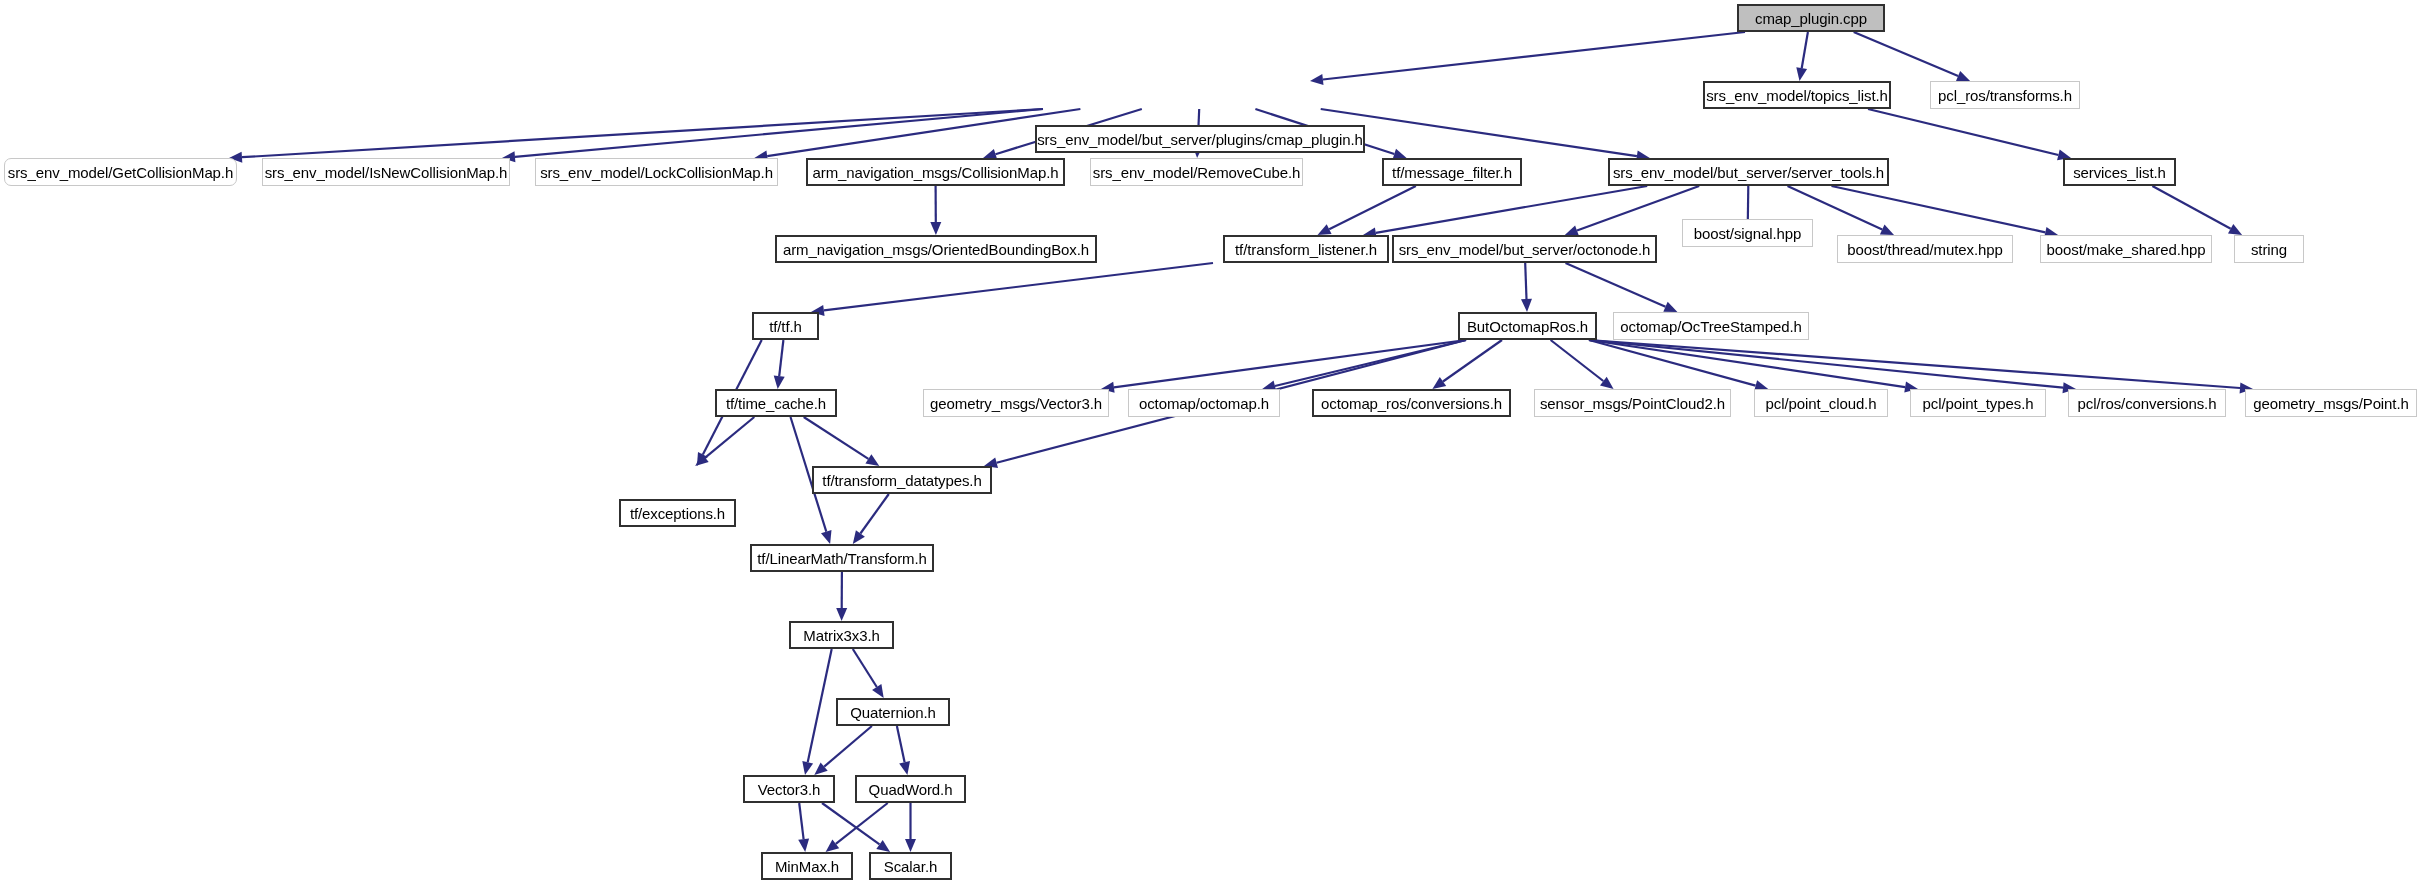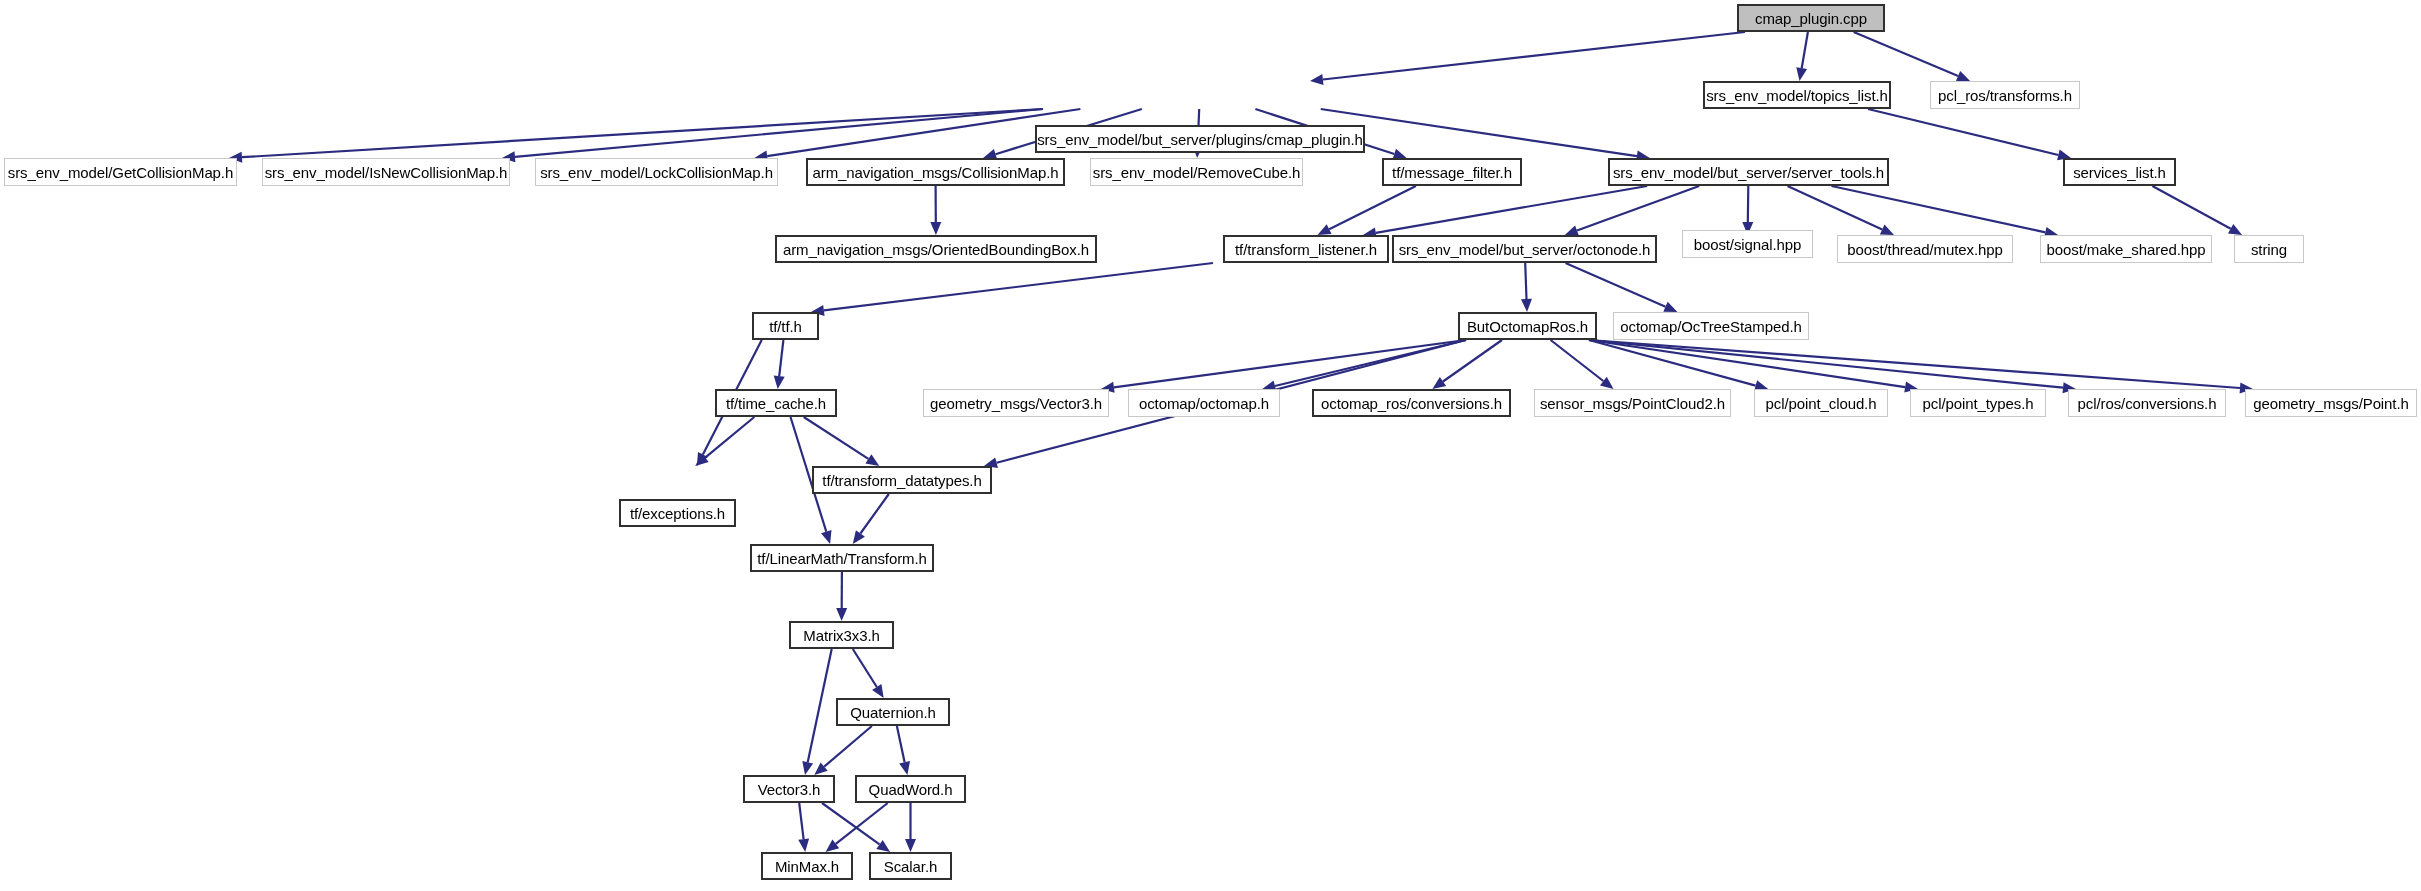--- a/index.html
+++ b/index.html
@@ -154,32 +154,32 @@
       <path d="M 887.7,803.0 L 835.8,843.9" class="edge-path"></path>
       <polygon points="825.6,852.0 832.4,839.6 839.2,848.3" class="edge-head"></polygon>
       <path d="M 910.5,803.0 L 910.5,839.0" class="edge-path"></path>
       <polygon points="910.5,852.0 905.0,839.0 916.0,839.0" class="edge-head"></polygon>
     </svg>
   <div id="node-layer">
       <div class="node current" style="left: 1737px; top: 4px; width: 148px; height: 28px;">cmap_plugin.cpp</div>
       <div class="node strong" style="left: 1035px; top: 81px; width: 330px; height: 28px; margin-top: 44px;">srs_env_model/but_server/plugins/cmap_plugin.h</div>
       <div class="node strong" style="left: 1703px; top: 81px; width: 188px; height: 28px;">srs_env_model/topics_list.h</div>
       <div class="node" style="left: 1930px; top: 81px; width: 150px; height: 28px;">pcl_ros/transforms.h</div>
-      <div class="node" style="left: 4px; top: 158px; width: 233px; height: 28px;">srs_env_model/GetCollisionMap.h</div>
+      <div class="node" style="left: 4px; top: 158px; width: 233px; height: 28px; border-radius: 7px;">srs_env_model/GetCollisionMap.h</div>
       <div class="node" style="left: 262px; top: 158px; width: 248px; height: 28px;">srs_env_model/IsNewCollisionMap.h</div>
       <div class="node" style="left: 535px; top: 158px; width: 243px; height: 28px;">srs_env_model/LockCollisionMap.h</div>
       <div class="node strong" style="left: 806px; top: 158px; width: 259px; height: 28px;">arm_navigation_msgs/CollisionMap.h</div>
       <div class="node" style="left: 1090px; top: 158px; width: 213px; height: 28px;">srs_env_model/RemoveCube.h</div>
       <div class="node strong" style="left: 1382px; top: 158px; width: 140px; height: 28px;">tf/message_filter.h</div>
       <div class="node strong" style="left: 1608px; top: 158px; width: 281px; height: 28px;">srs_env_model/but_server/server_tools.h</div>
       <div class="node strong" style="left: 2063px; top: 158px; width: 113px; height: 28px;">services_list.h</div>
       <div class="node strong" style="left: 775px; top: 235px; width: 322px; height: 28px;">arm_navigation_msgs/OrientedBoundingBox.h</div>
       <div class="node strong" style="left: 1205px; top: 235px; width: 166px; height: 28px; margin-left: 18px;">tf/transform_listener.h</div>
       <div class="node strong" style="left: 1392px; top: 235px; width: 265px; height: 28px;">srs_env_model/but_server/octonode.h</div>
-      <div class="node" style="left: 1682px; top: 230px; width: 131px; height: 28px;">boost/signal.hpp</div>
+      <div class="node" style="left: 1682px; top: 219px; width: 131px; height: 28px;">boost/signal.hpp</div>
       <div class="node" style="left: 1837px; top: 235px; width: 176px; height: 28px;">boost/thread/mutex.hpp</div>
       <div class="node" style="left: 2040px; top: 235px; width: 172px; height: 28px;">boost/make_shared.hpp</div>
       <div class="node" style="left: 2234px; top: 235px; width: 70px; height: 28px;">string</div>
       <div class="node strong" style="left: 752px; top: 312px; width: 67px; height: 28px;">tf/tf.h</div>
       <div class="node strong" style="left: 1458px; top: 312px; width: 139px; height: 28px;">ButOctomapRos.h</div>
       <div class="node" style="left: 1613px; top: 312px; width: 196px; height: 28px;">octomap/OcTreeStamped.h</div>
       <div class="node strong" style="left: 715px; top: 389px; width: 122px; height: 28px;">tf/time_cache.h</div>
       <div class="node" style="left: 923px; top: 389px; width: 186px; height: 28px;">geometry_msgs/Vector3.h</div>
       <div class="node" style="left: 1128px; top: 389px; width: 152px; height: 28px;">octomap/octomap.h</div>
       <div class="node strong" style="left: 1312px; top: 389px; width: 199px; height: 28px;">octomap_ros/conversions.h</div>

